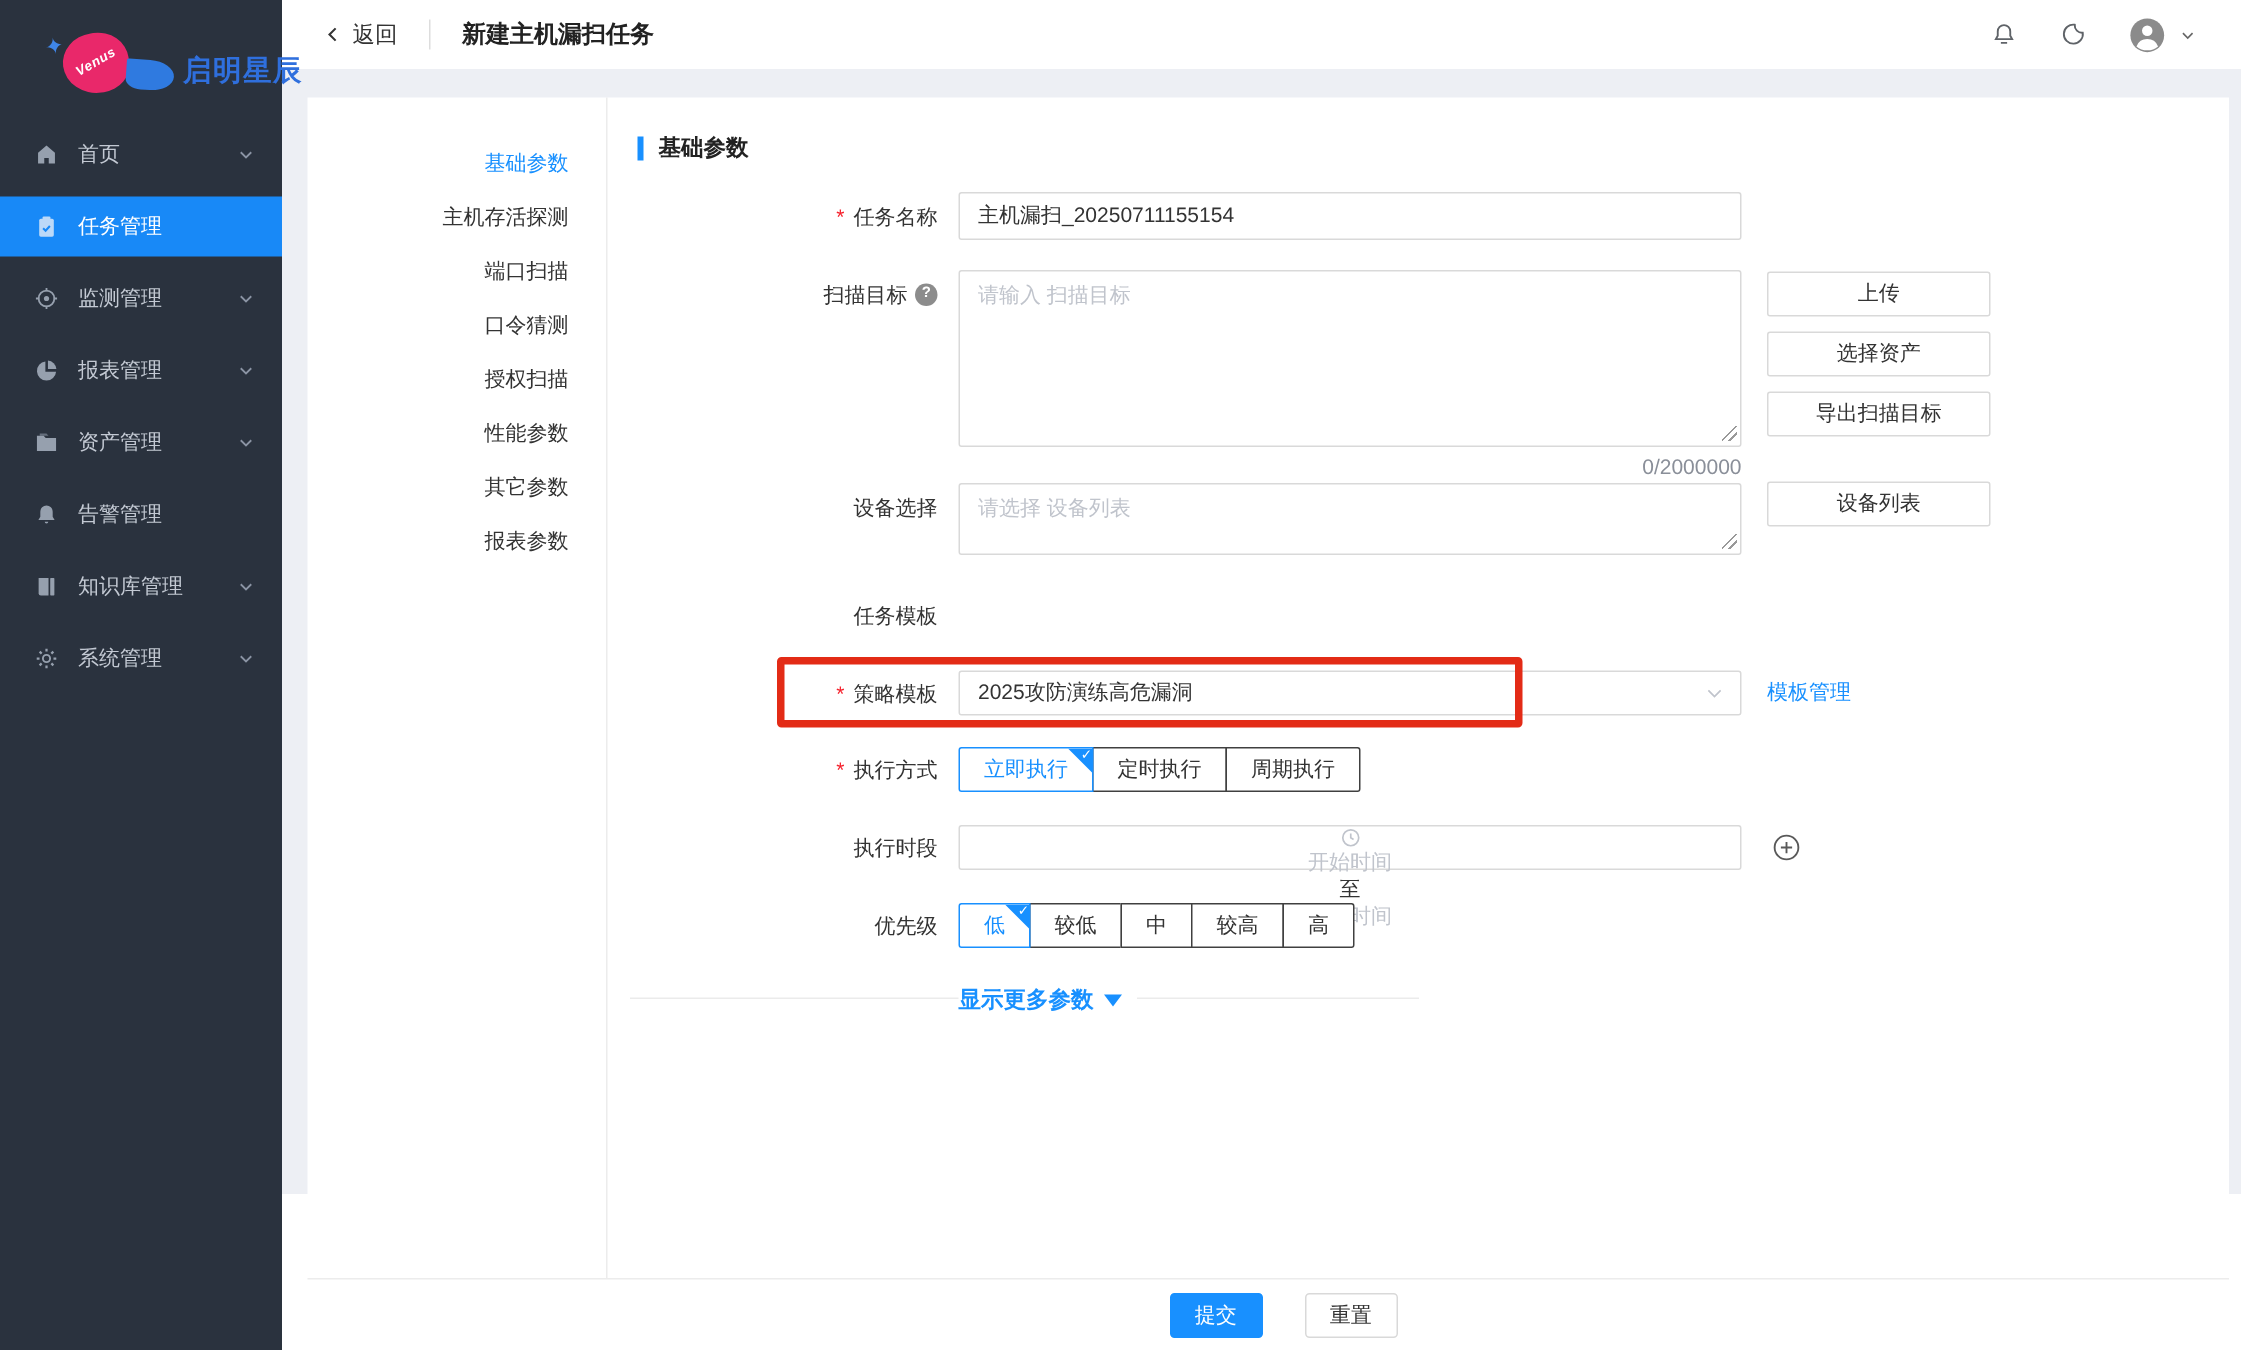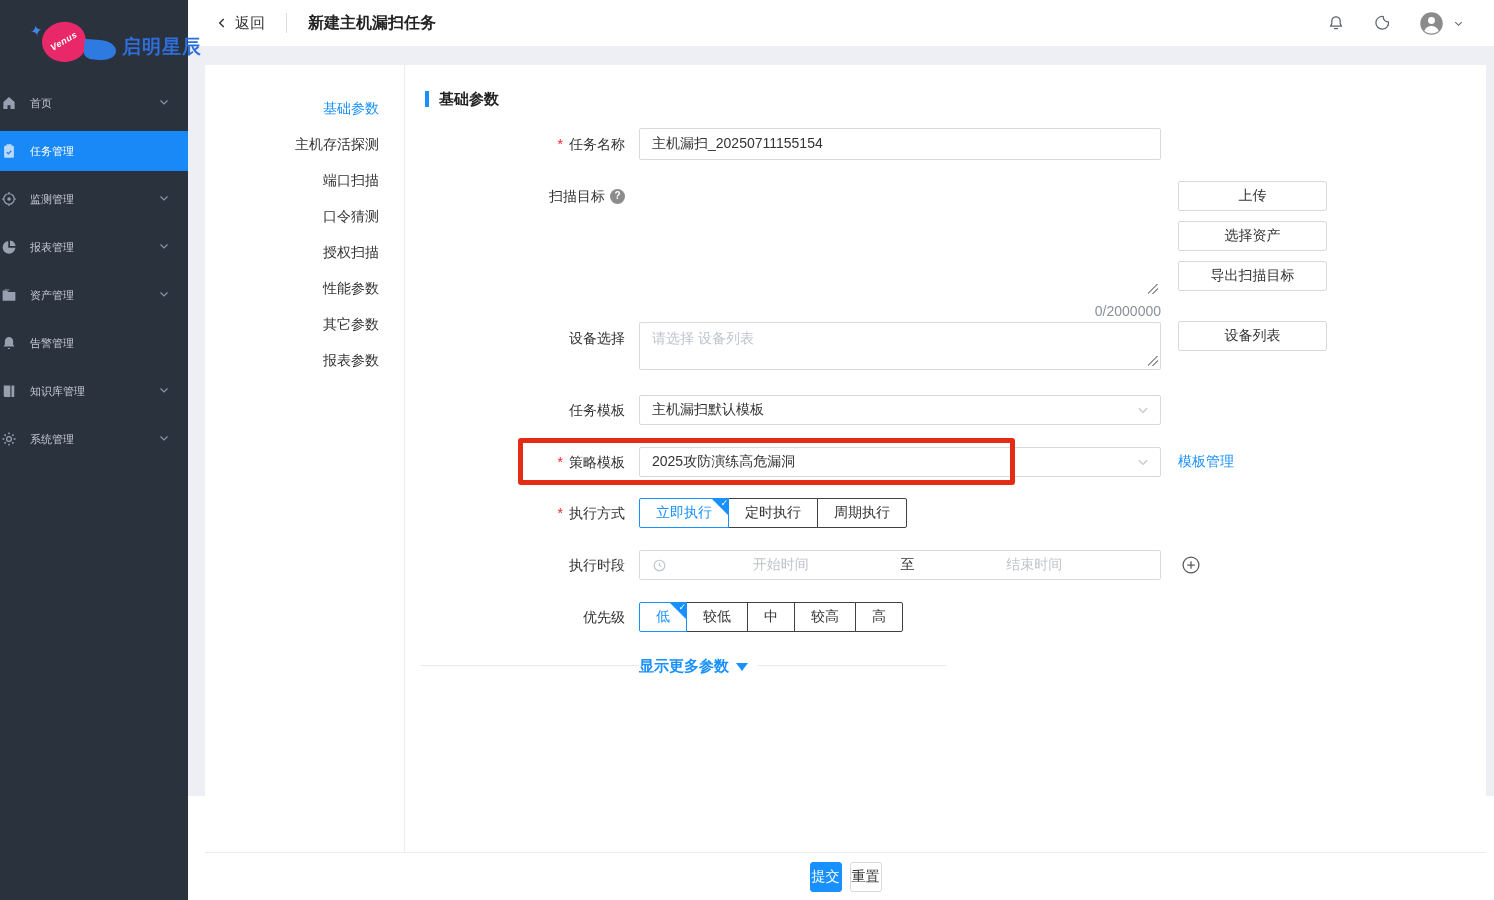--- a/index.html
+++ b/index.html
@@ -9,21 +9,21 @@
   
   .sidebar { position:absolute; left:0; top:0; width:188px; height:900px; background:#2a323e; z-index:5; }
   .logo { position:relative; height:90px; }
   .logo-spark { position:absolute; left:30px; top:22px; color:#3f86e8; font-size:15px; transform:rotate(-12deg); }
   .logo-blob { position:absolute; left:42px; top:22px; width:44px; height:40px; background:#e9286a; border-radius:50% 50% 46% 54%; transform:rotate(-8deg); }
   .logo-blob span { position:absolute; left:4px; top:14px; width:36px; color:#fff; font-size:9px; font-style:italic; font-weight:bold; transform:rotate(-22deg); text-align:center; letter-spacing:.5px; }
   .logo-swoosh { position:absolute; left:84px; top:40px; width:32px; height:20px; background:#2f7ae0; border-radius:10% 95% 90% 60%; transform:rotate(4deg); }
   .logo-text { position:absolute; left:122px; top:34px; color:#2f6fdd; font-size:19px; font-weight:bold; letter-spacing:1px; white-space:nowrap; }
 
   .menu { position:absolute; left:0; top:83px; width:188px; }
-  .side-item { position:relative; height:40px; margin-bottom:8px; display:flex; align-items:center; color:#c3c9d3; font-size:11px; cursor:pointer; }
+  .side-item { position:relative; height:40px; margin-bottom:8px; display:flex; align-items:center; padding-left:22px; color:#c3c9d3; font-size:14px; cursor:pointer; }
   .side-item.active { background:#1889f7; color:#fff; }
   .si-icon { width:18px; height:18px; margin-right:12px; color:#96a0ae; display:inline-flex; }
   .side-item.active .si-icon { color:#bcd9f8; }
   .si-icon svg { width:18px; height:18px; }
   .si-chevron { position:absolute; right:18px; top:13px; width:12px; height:12px; color:#8a93a3; }
   .si-chevron svg { width:12px; height:12px; }
 
   
   .topbar { position:absolute; left:188px; top:0; width:1306px; height:46px; background:#fff; display:flex; align-items:center; z-index:4; }
   .back-btn { display:flex; align-items:center; margin-left:27px; color:#333; font-size:15px; cursor:pointer; }
@@ -68,32 +68,32 @@
   .link { position:absolute; font-size:14px; color:#1890ff; cursor:pointer; text-decoration:none; }
 
   .btn-group { position:absolute; left:434px; display:flex; }
   .grp-btn { position:relative; height:30px; padding:0 16px; background:#fff; border:1px solid #404040; margin-left:-1px; font-size:14px; color:#333; display:flex; align-items:center; cursor:pointer; font-family:inherit; overflow:hidden; }
   .grp-btn:first-child { margin-left:0; border-radius:2px 0 0 2px; }
   .grp-btn:last-child { border-radius:0 2px 2px 0; }
   .grp-btn.selected { border:1px solid #1890ff; color:#1890ff; z-index:2; }
   .sel-corner { position:absolute; top:0; right:0; width:0; height:0; border-top:16px solid #1890ff; border-left:16px solid transparent; }
   .sel-corner::before { content:"✓"; position:absolute; top:-17px; right:0px; font-size:9px; color:#fff; }
 
-  .period { position:absolute; left:434px; top:485px; width:522px; height:30px; border:1px solid #d9d9d9; border-radius:2px; display:flex; align-items:center; padding:0 12px; font-size:14px; }
+  .period { position:absolute; left:434px; top:485px; width:522px; height:30px; border:1px solid #d9d9d9; border-radius:2px; display:flex; align-items:center; padding:0 12px; font-size:14px;flex-direction:column; }
   .period .ph { color:#c0c4cc; flex:1; text-align:center; }
   .period .sep { color:#333; padding:0 6px; }
   .clock { width:15px; height:15px; color:#c0c4cc; display:inline-flex; }
   .plus-btn { position:absolute; left:976px; top:490px; width:20px; height:20px; color:#595959; cursor:pointer; display:inline-flex; }
 
   .more-divider { position:absolute; left:215px; top:600px; width:526px; height:1px; background:#ebebeb; }
   .more-link { position:absolute; left:434px; top:592px; background:#fff; padding:0 10px 0 0; font-size:15px; color:#1890ff; font-weight:bold; cursor:pointer; display:flex; align-items:center; gap:7px; }
   .more-link .tri { width:0; height:0; border-left:6px solid transparent; border-right:6px solid transparent; border-top:8px solid #1890ff; }
 
   .card-footer { position:absolute; left:0; right:0; bottom:0; height:48px; border-top:1px solid #ececec; display:flex; align-items:center; justify-content:center; gap:8px; }
-  .btn { height:30px; padding:0 1px; border-radius:3px; font-size:14px; cursor:pointer; font-family:inherit; display:flex; align-items:center; }
+  .btn { height:30px; padding:0 16px; border-radius:3px; font-size:14px; cursor:pointer; font-family:inherit; display:flex; align-items:center;margin-left:20px; }
   .btn-primary { background:#1890ff; border:1px solid #1890ff; color:#fff; }
   .btn-plain { background:#fff; border:1px solid #d9d9d9; color:#333; }
 </style>
 </head>
 <body>
 
 <div class="app">
 
   <aside class="sidebar">
     <div class="logo">
@@ -264,47 +264,40 @@
 
         <label class="f-label required" style="top:69px">
           <span>任务名称</span>
         </label>
         <input class="t-input" style="top: 63px;" value="主机漏扫_20250711155154">
 
         <label class="f-label" style="top:121px">
           <span>扫描目标</span>
           <span class="help-icon">?</span>
         </label>
+        <textarea class="t-area" style="top: 115px; height: 118px;" placeholder="请输入 扫描目标"></textarea>
         <span class="grip" style="left:943px;top:219px"></span>
         <div class="counter">0/2000000</div>
 
         <div id="target-buttons">
             <button class="side-btn" style="top: 116px;">上传</button>
             <button class="side-btn" style="top: 156px;">选择资产</button>
             <button class="side-btn" style="top: 196px;">导出扫描目标</button>
           </div>
         <button class="side-btn" style="top:256px">设备列表</button>
 
         <label class="f-label" style="top:263px">
           <span>设备选择</span>
         </label>
         <textarea class="t-area" style="top: 257px; height: 48px;" placeholder="请选择 设备列表"></textarea>
         <span class="grip" style="left:943px;top:291px"></span>
 
         <label class="f-label" style="top:335px">
           <span>任务模板</span>
         </label>
-        <div class="sel" style="top:330px">
-          <span>主机漏扫默认模板</span>
-          <span class="sel-arrow">
-            <svg viewBox="0 0 24 24">
-                <path fill="none" stroke="currentColor" stroke-width="2" d="M5 9l7 7 7-7"></path>
-              </svg>
-          </span>
-        </div>
 
         <label class="f-label required" style="top:387px">
           <span>策略模板</span>
         </label>
         <div class="sel" style="top:382px">
           <span>2025攻防演练高危漏洞</span>
           <span class="sel-arrow">
             <svg viewBox="0 0 24 24">
                 <path fill="none" stroke="currentColor" stroke-width="2" d="M5 9l7 7 7-7"></path>
               </svg>

